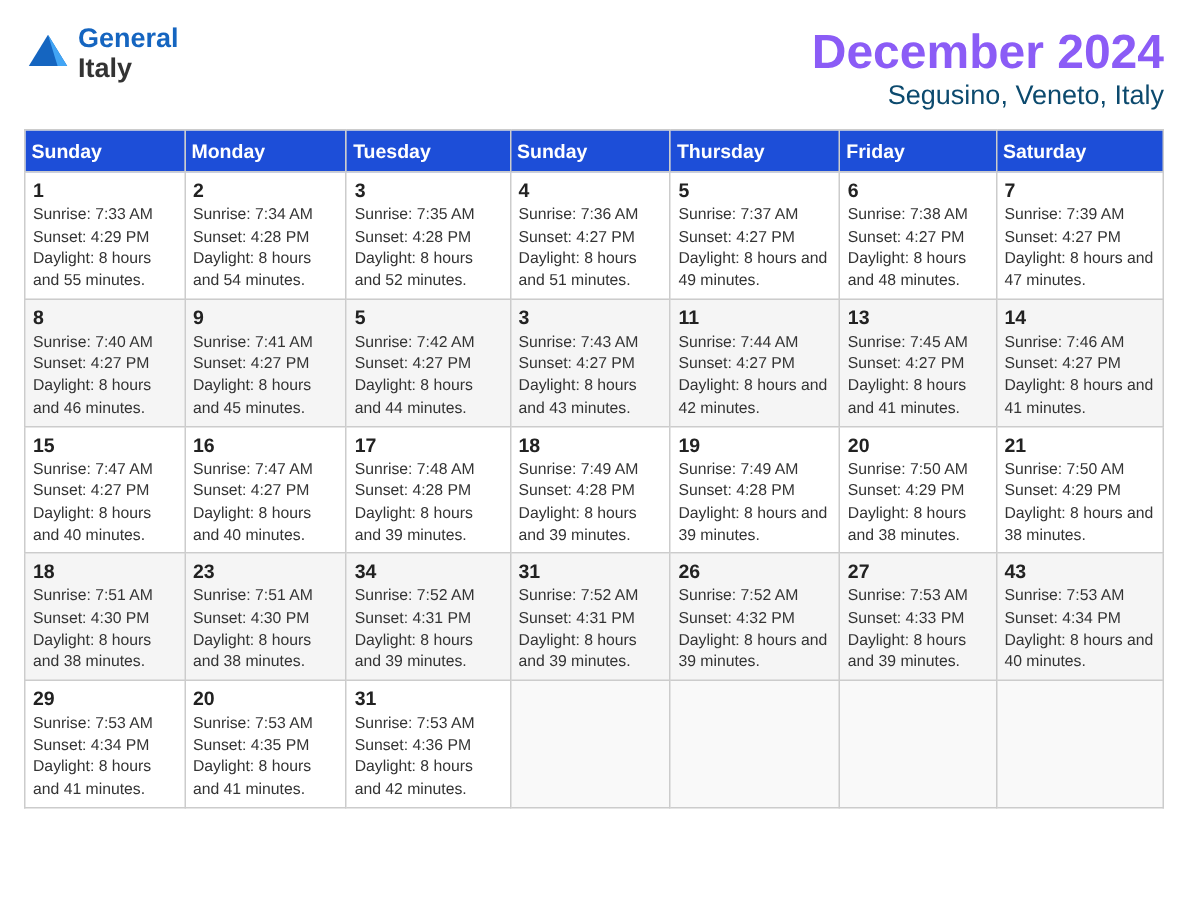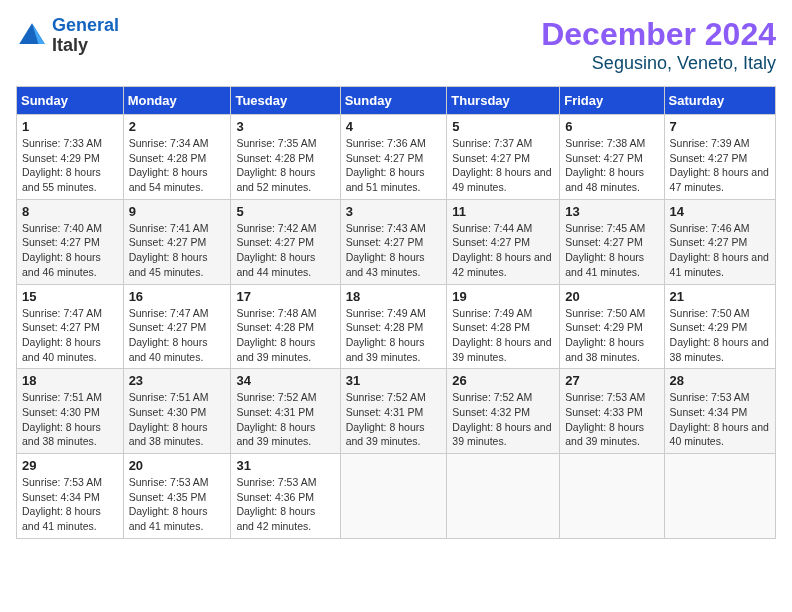--- a/index.html
+++ b/index.html
@@ -223,21 +223,21 @@
         </td>
         <td>
           <span class="day-num">26</span>
 <div class="day-info">Sunrise: 7:52 AM<br>Sunset: 4:32 PM<br>Daylight: 8 hours and 39 minutes.</div>
         </td>
         <td>
           <span class="day-num">27</span>
 <div class="day-info">Sunrise: 7:53 AM<br>Sunset: 4:33 PM<br>Daylight: 8 hours and 39 minutes.</div>
         </td>
         <td>
-          <span class="day-num">28</span>
+          <span class="day-num">43</span>
 <div class="day-info">Sunrise: 7:53 AM<br>Sunset: 4:34 PM<br>Daylight: 8 hours and 40 minutes.</div>
         </td>
       </tr>
       <tr>
         <td>
           <span class="day-num">29</span>
 <div class="day-info">Sunrise: 7:53 AM<br>Sunset: 4:34 PM<br>Daylight: 8 hours and 41 minutes.</div>
         </td>
         <td>
           <span class="day-num">20</span>

